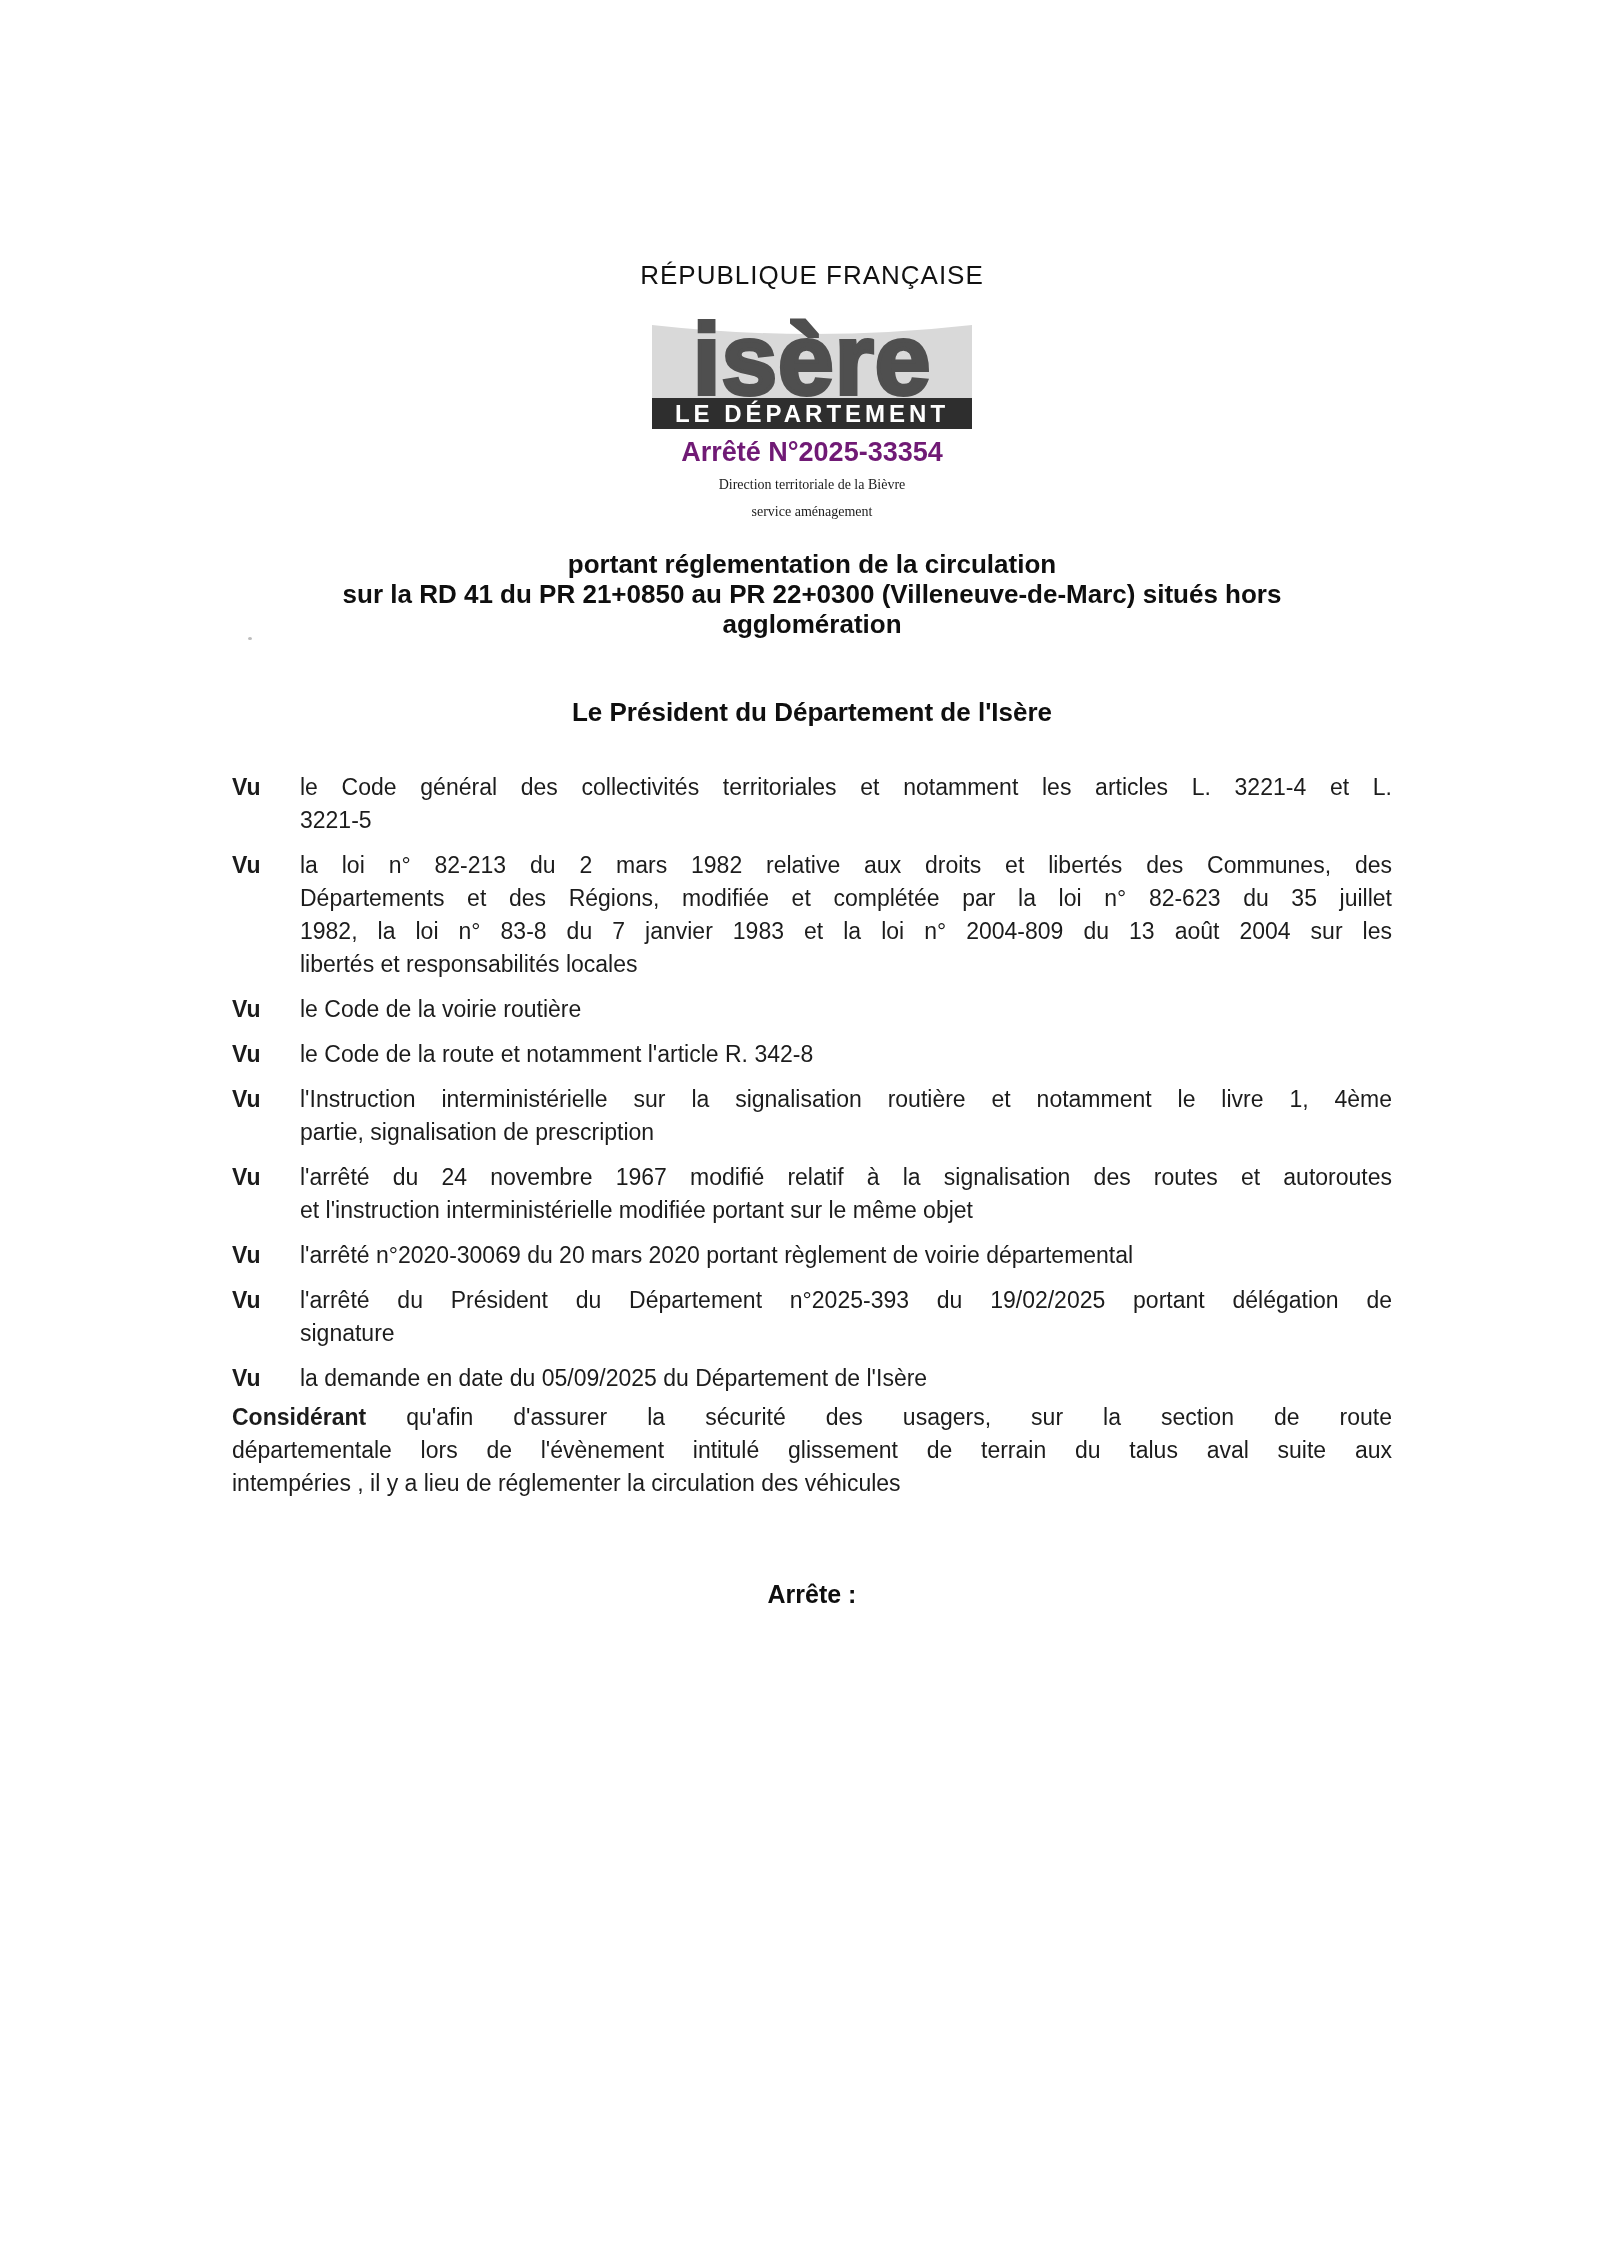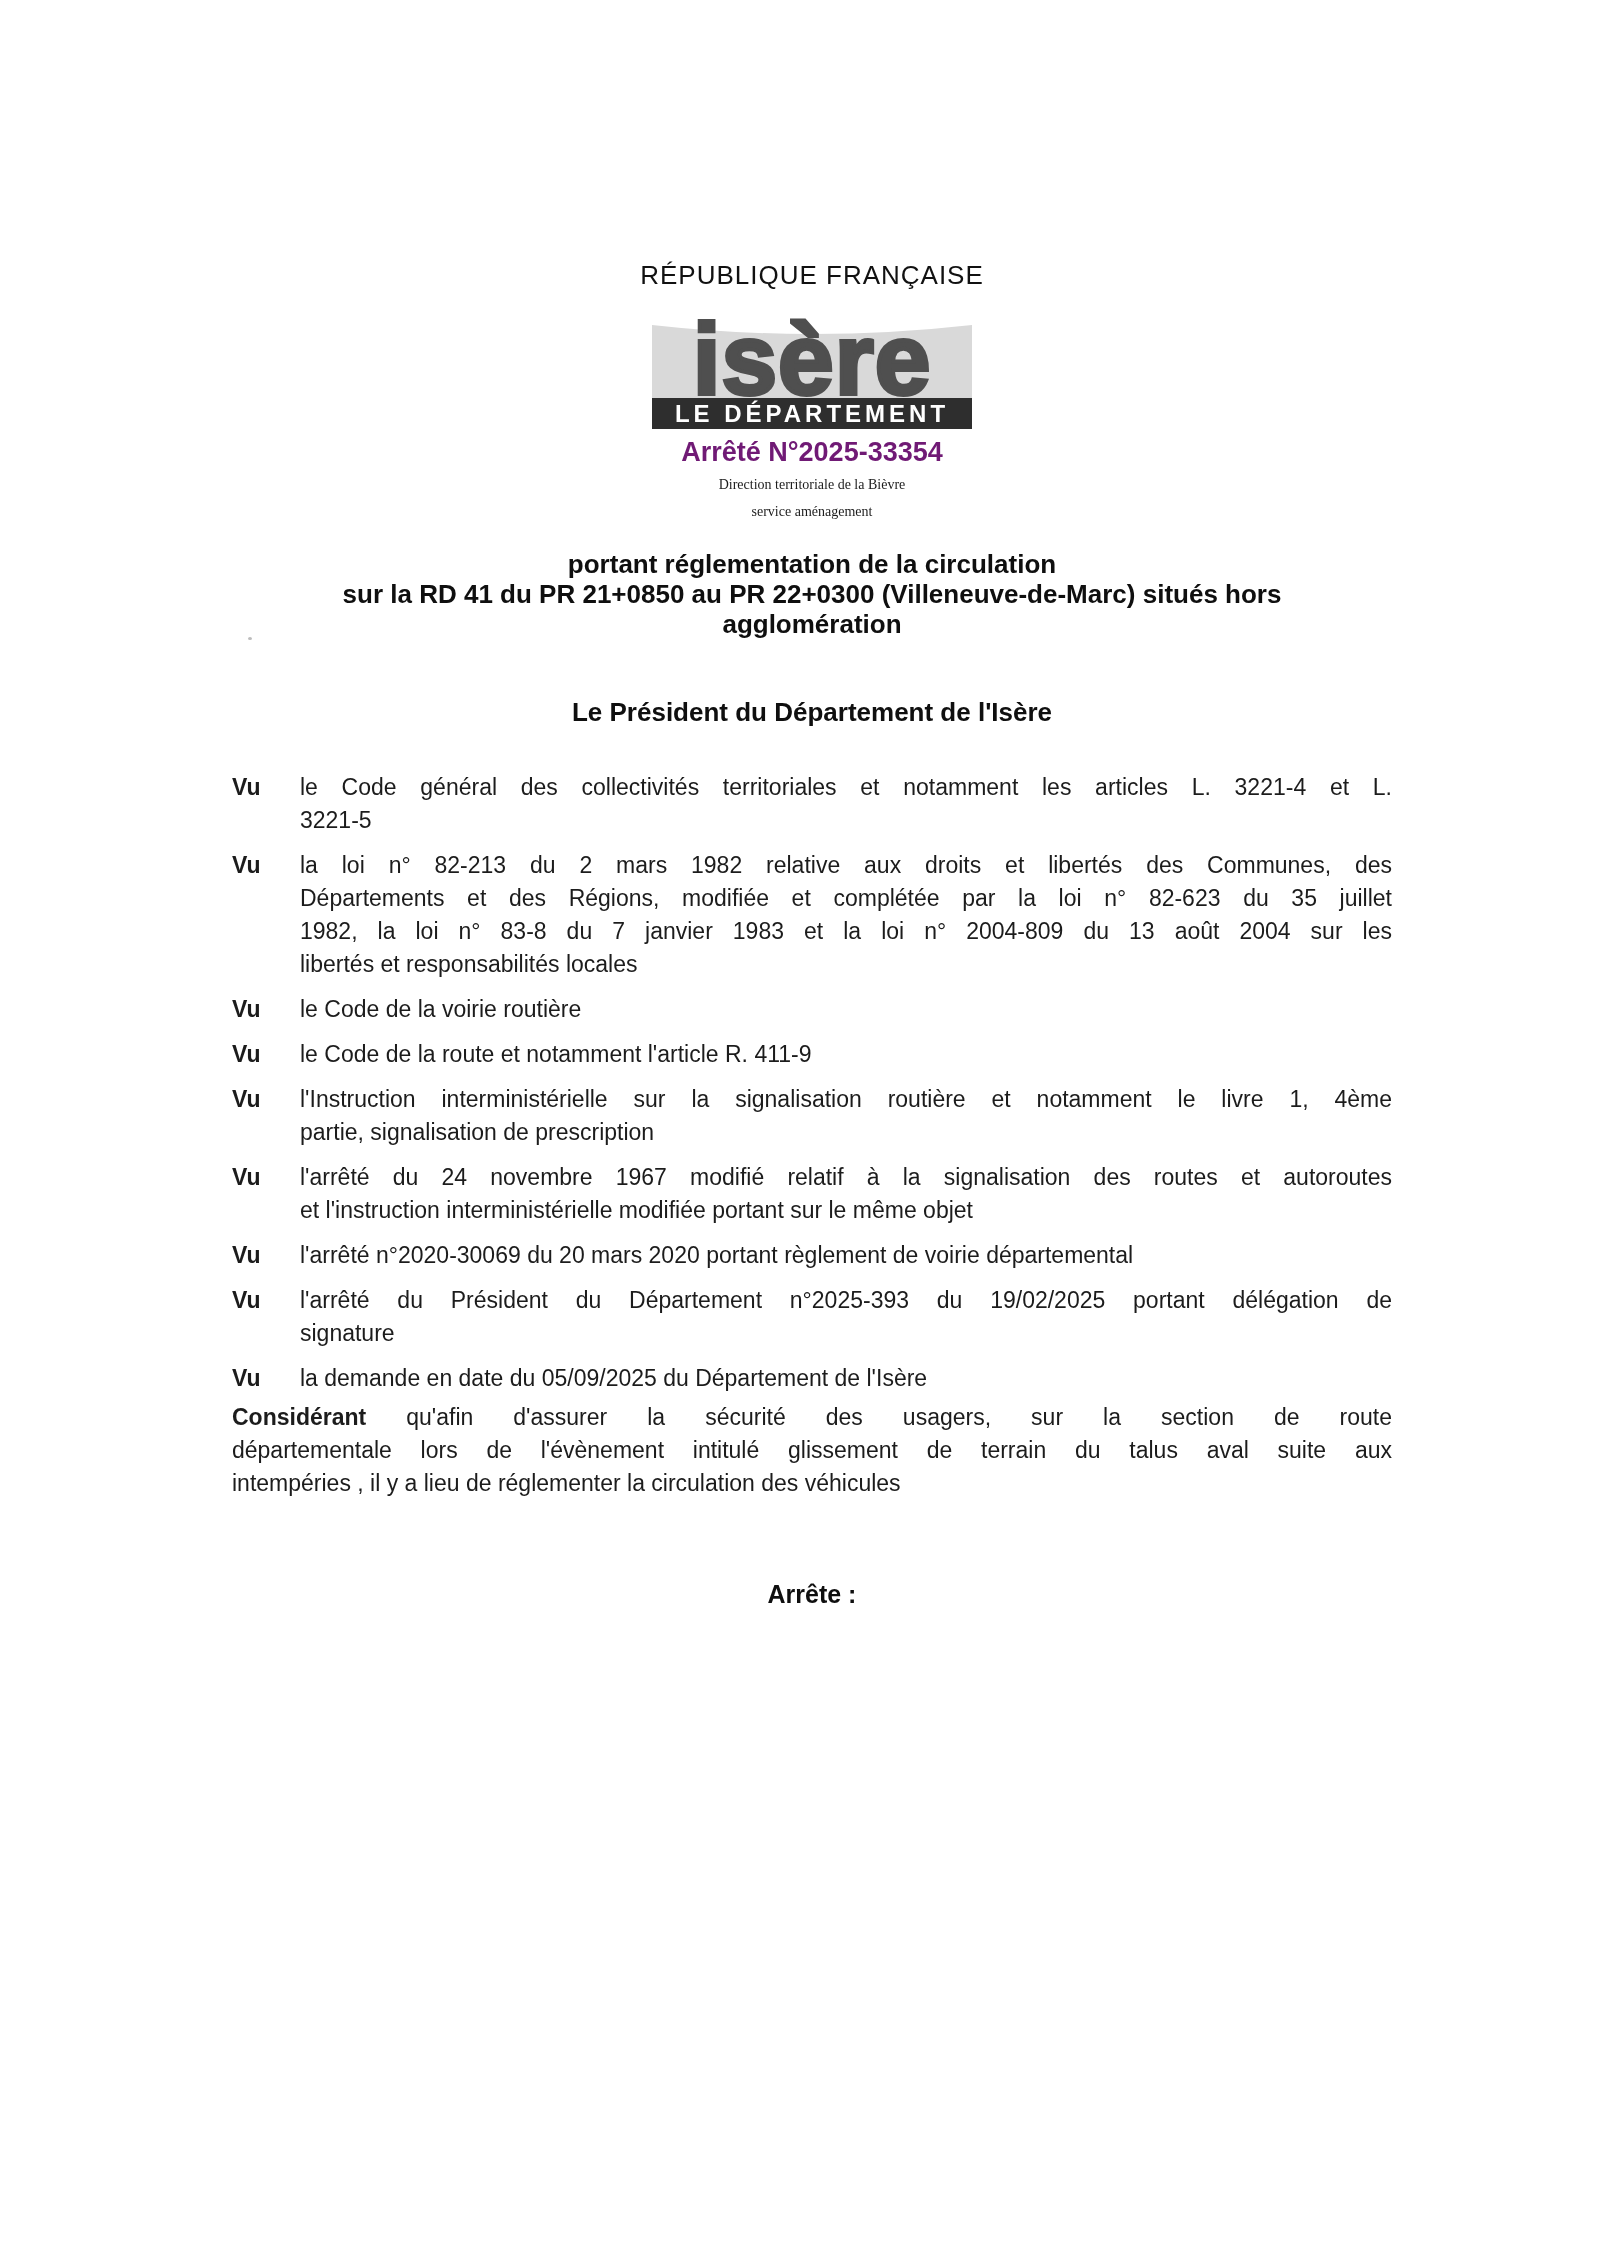--- a/index.html
+++ b/index.html
@@ -162,21 +162,21 @@
     <div class="vu-item">
       <div class="vu-label">Vu</div>
       <div class="vu-lines">
           <div class="jline jline-last">le Code de la voirie routière</div>
         </div>
     </div>
 
     <div class="vu-item">
       <div class="vu-label">Vu</div>
       <div class="vu-lines">
-          <div class="jline jline-last">le Code de la route et notamment l'article R. 411-9</div>
+          <div class="jline jline-last">le Code de la route et notamment l'article R. 342-8</div>
         </div>
     </div>
 
     <div class="vu-item">
       <div class="vu-label">Vu</div>
       <div class="vu-lines">
           <div class="jline">l'Instruction interministérielle sur la signalisation routière et notamment le livre 1, 4ème</div>
           <div class="jline jline-last">partie, signalisation de prescription</div>
         </div>
     </div>

